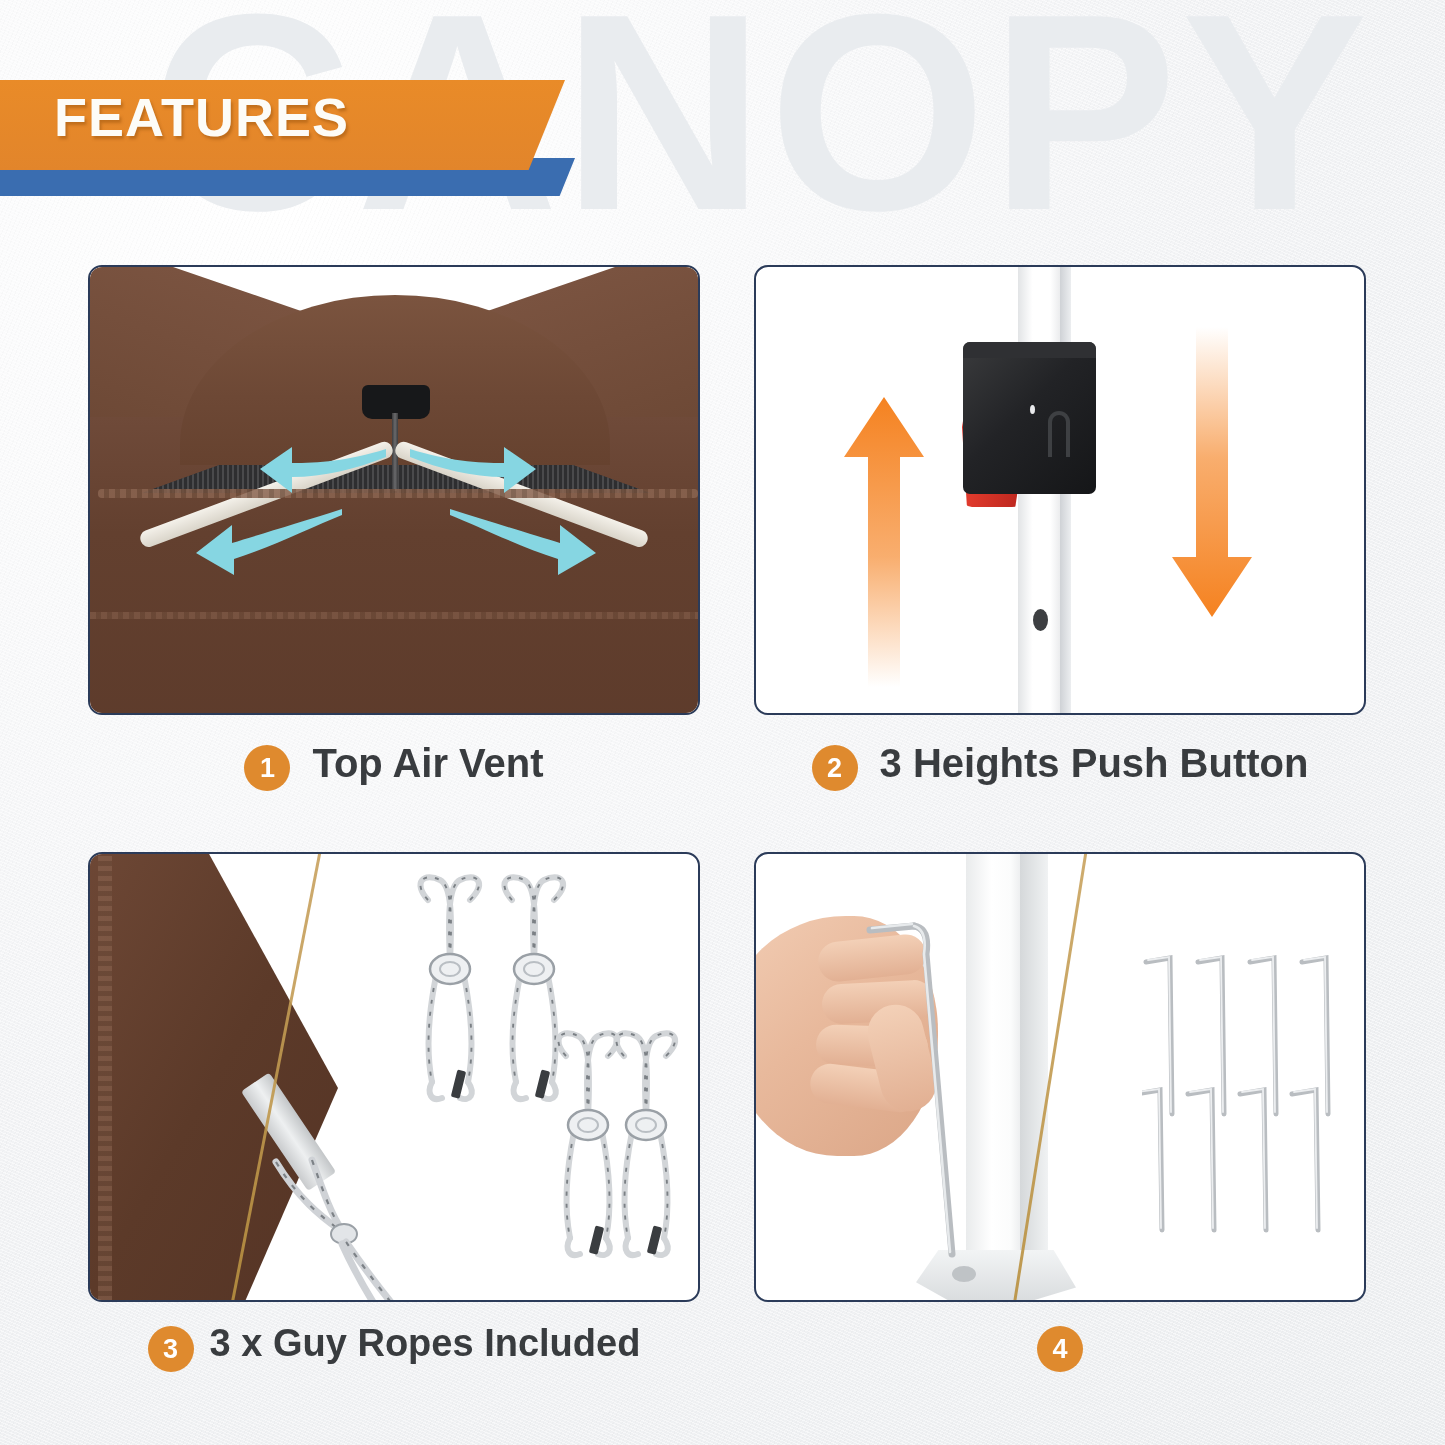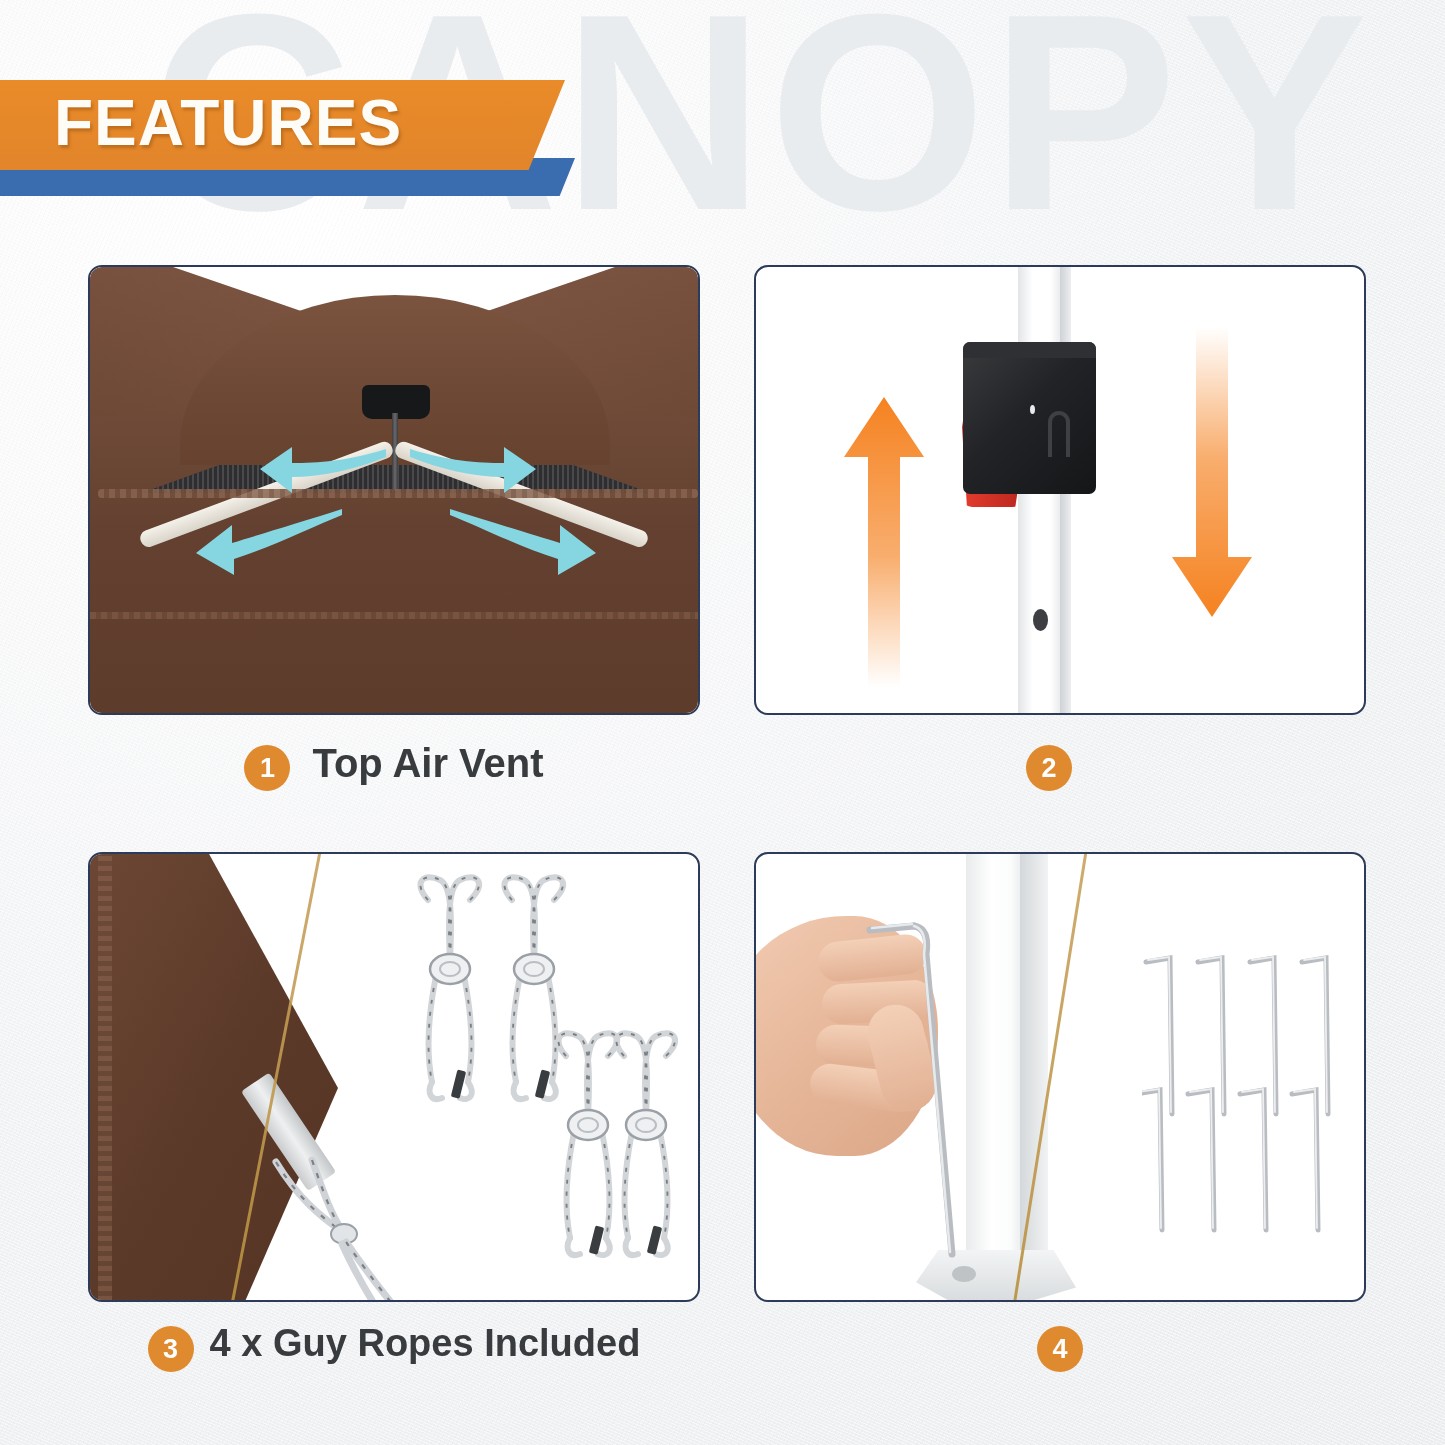--- a/index.html
+++ b/index.html
@@ -69,21 +69,21 @@
     width: 585px;
     height: 90px;
     background: linear-gradient(180deg, #e98b28 0%, #e2852b 100%);
     transform: skewX(-22deg);
     transform-origin: top left;
   }
   .banner-label {
     position: absolute;
     left: 54px;
     top: 86px;
-    font-size: 64px;
+    font-size: 54px;
     font-weight: bold;
     color: #fdfcf7;
     letter-spacing: 1px;
     text-shadow: 2px 3px 3px rgba(120,60,0,.35);
     z-index: 3;
     text-align: center;
   }
 
   
   .grid {
@@ -398,21 +398,21 @@
               <stop offset="100%" stop-color="#f58220" stop-opacity="1"></stop>
             </linearGradient>
           </defs>
           <path d="M42 290 L2 230 L26 230 L26 0 L58 0 L58 230 L82 230 Z" fill="url(#gDn)"></path>
         </svg>
       </div>
     </div>
     <div class="caption">
       <div class="badge">2</div>
       <div class="caption-text cap-narrow">
-        <br>
+        <span>3 Heights Push Button</span><br>
       </div>
     </div>
   </div>
 
   <div class="cell row2">
     <div class="panel">
       <div class="p3-fabric"></div>
       <div class="p3-hem"></div>
       <div class="p3-strap"></div>
       <div class="p3-divider"></div>
@@ -503,21 +503,21 @@
           <path d="M30 110 C 22 150, 20 186, 26 216"></path>
           <path d="M58 110 C 66 150, 68 186, 62 216"></path>
         </g>
         <ellipse cx="44" cy="103" rx="20" ry="15" fill="#eef0f2" stroke="#9aa0a6" stroke-width="2.5"></ellipse>
         <ellipse cx="44" cy="103" rx="10" ry="7" fill="none" stroke="#b9bec3" stroke-width="2"></ellipse>
         <rect x="48" y="204" width="9" height="28" rx="2" fill="#3a3d40" transform="rotate(14 52 218)"></rect>
       </svg>
     </div>
     <div class="caption">
       <div class="badge">3</div>
-      <div class="caption-text">4 x Guy Ropes Included</div>
+      <div class="caption-text">3 x Guy Ropes Included</div>
     </div>
   </div>
 
   <div class="cell row2">
     <div class="panel">
       <div class="p4-leg"></div>
       <div class="p4-leg-side"></div>
       <div class="p4-foot"></div>
       <div class="p4-foot-hole"></div>
 

